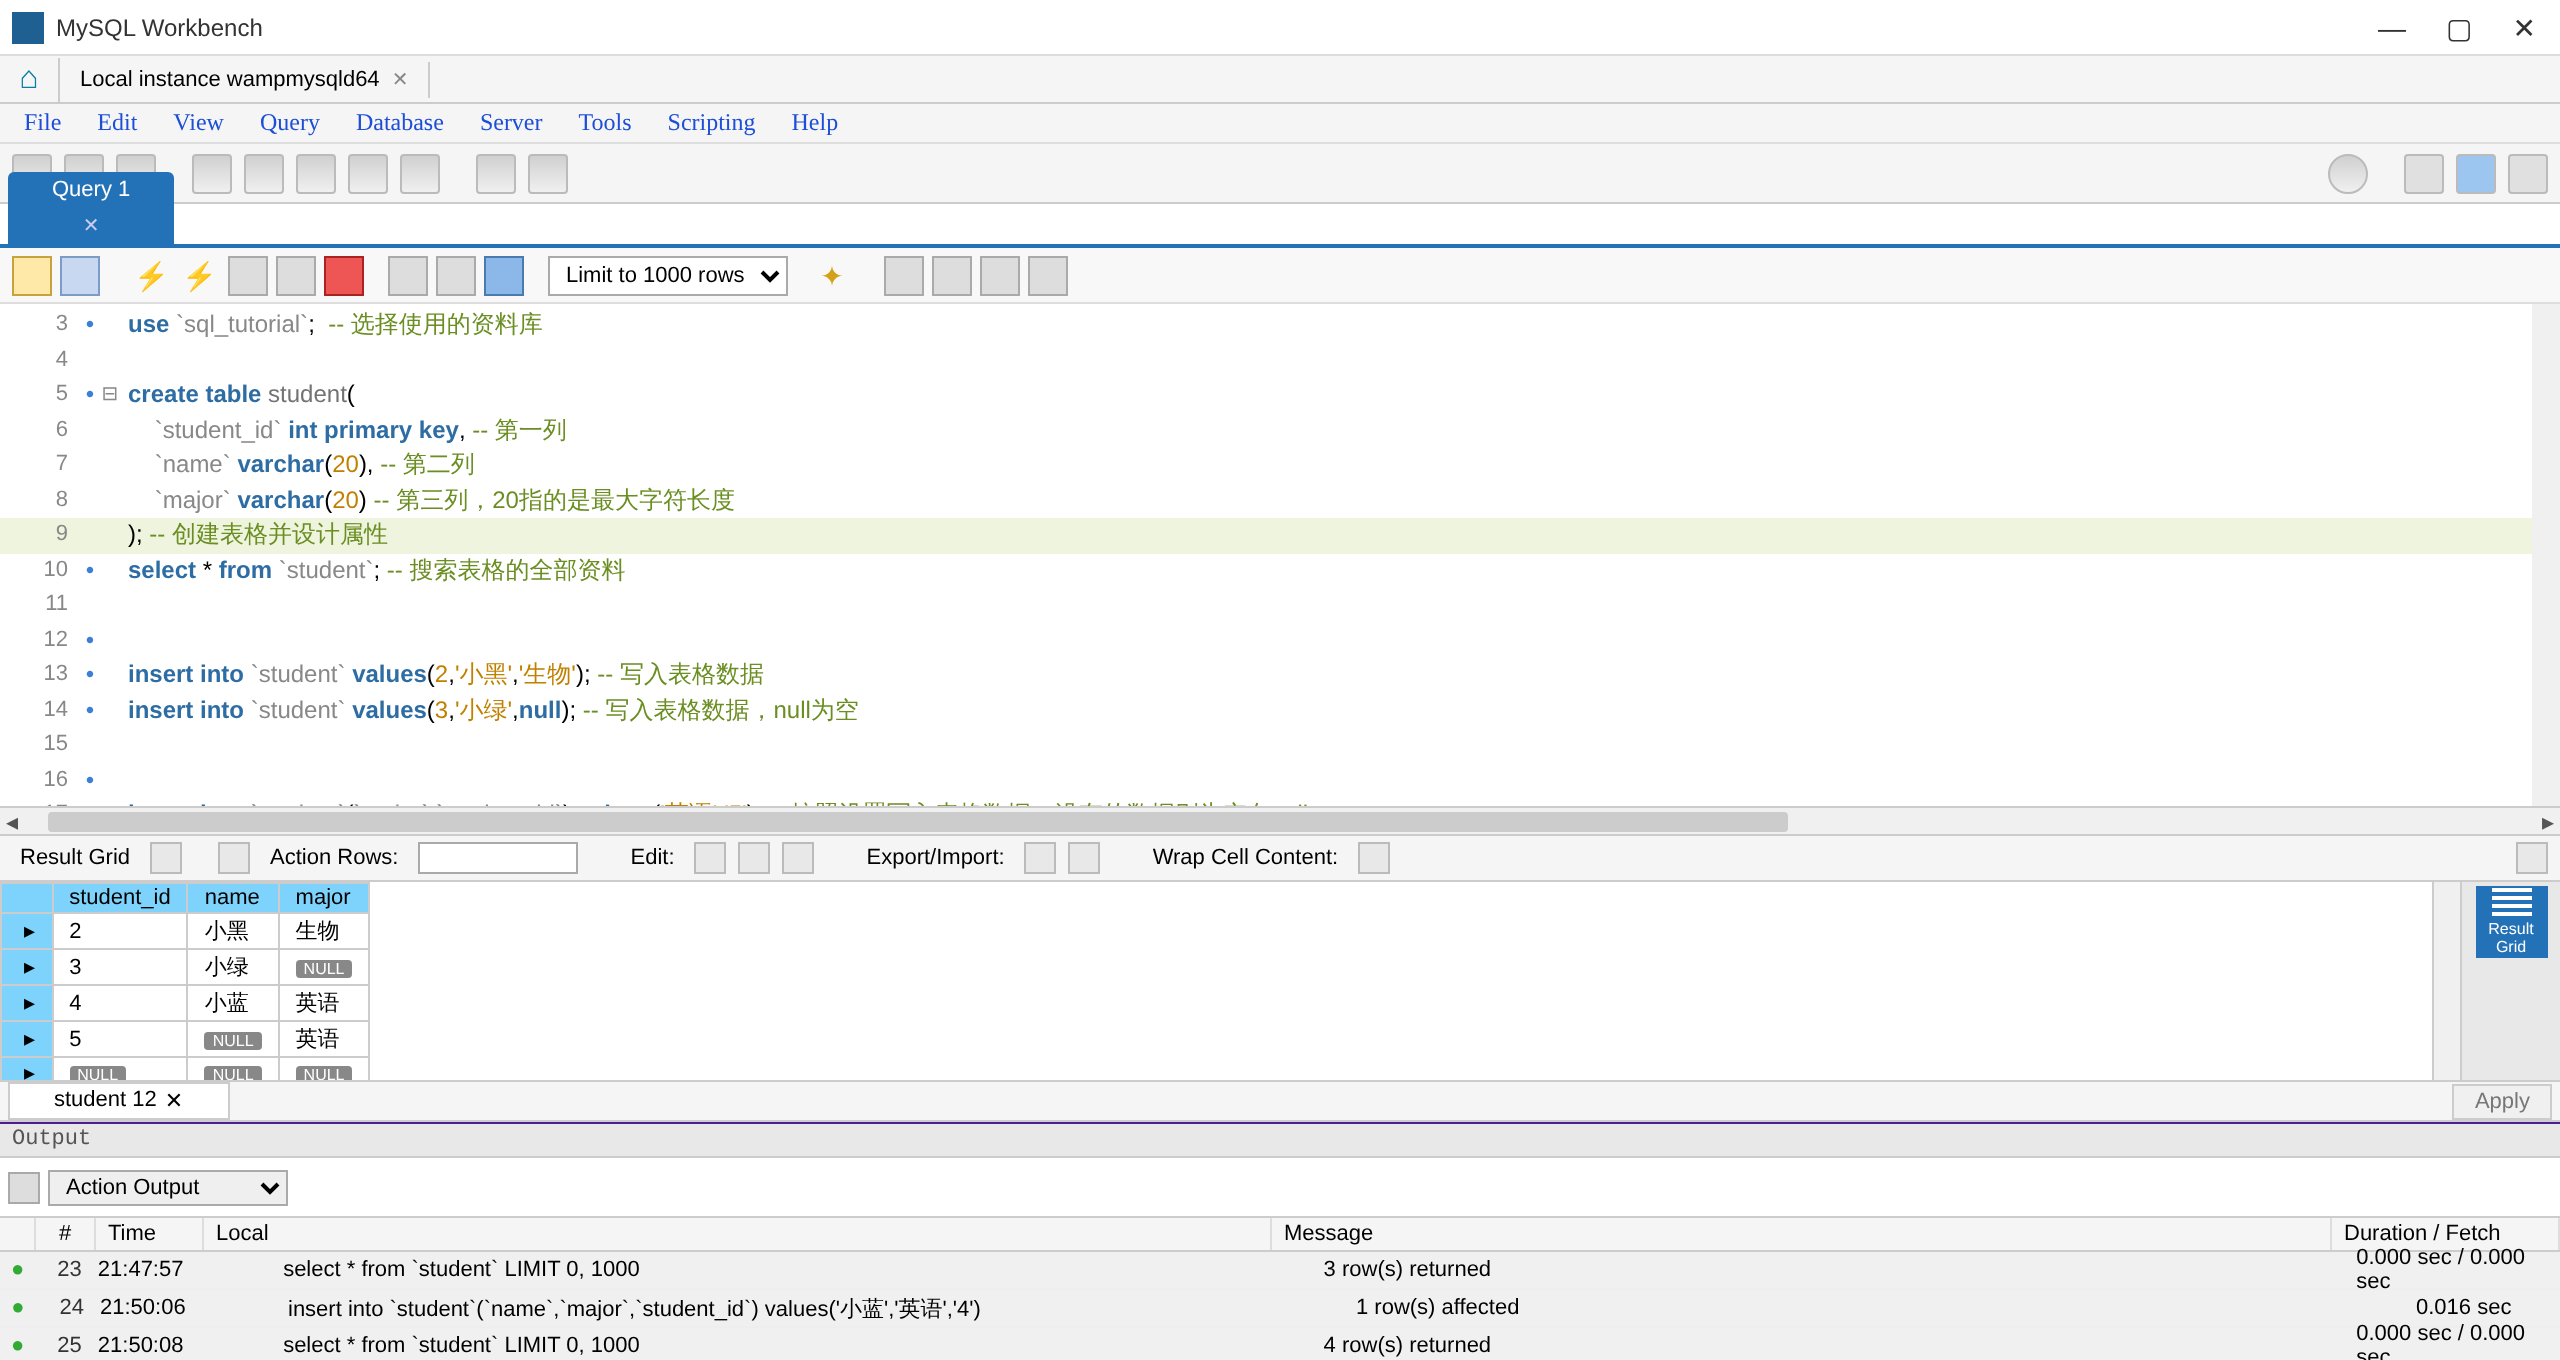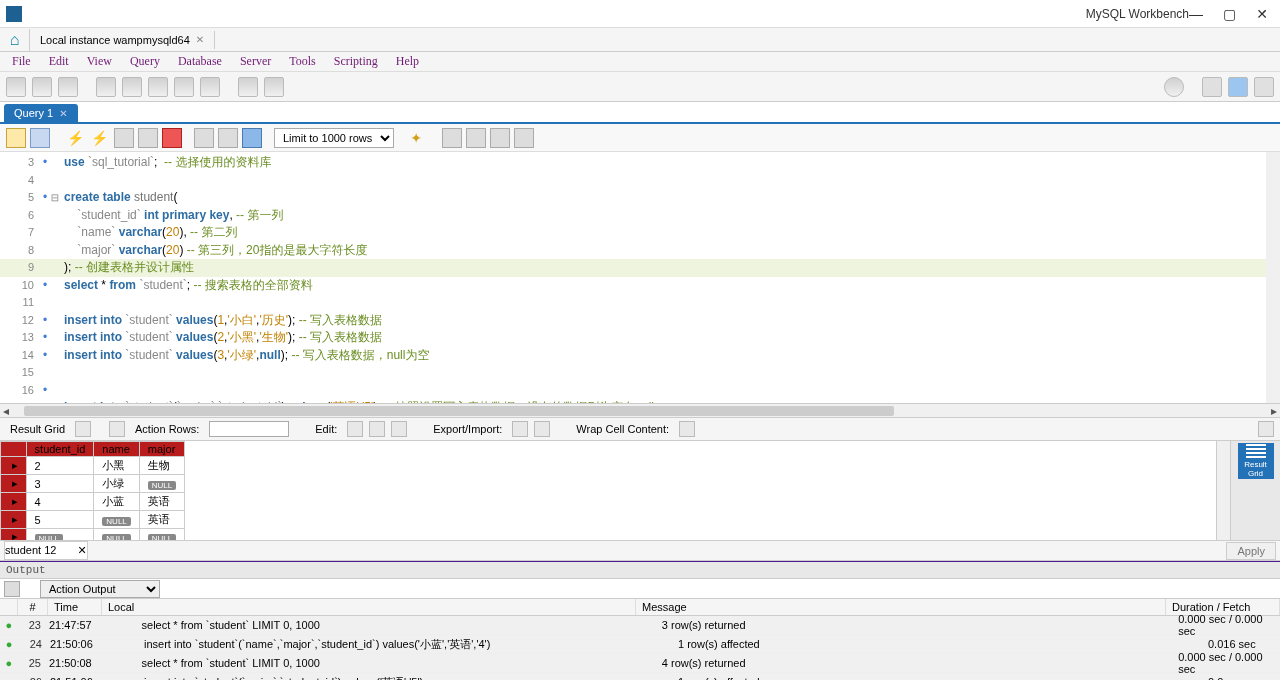--- a/index.html
+++ b/index.html
@@ -1,33 +1,33 @@
 <!DOCTYPE html>
 <html><head>
 <meta charset="utf-8">
 <style>
   * { margin: 0; padding: 0; box-sizing: border-box; font-family: "Segoe UI", Tahoma, sans-serif; }
   body { width: 1280px; height: 680px; background: #f0f0f0; overflow: hidden; font-size: 12px; }
-  .titlebar { height: 28px; background: #fff; display: flex; align-items: center; padding: 12px 6px; border-bottom: 1px solid #ddd; text-align: right; }
+  .titlebar { height: 28px; background: #fff; display: flex; align-items: center; padding: 12px 6px; border-bottom: 1px solid #ddd; }
   .titlebar .app-icon { width: 16px; height: 16px; background: #1e6091; margin-right: 6px; }
   .titlebar .title { flex: 1; font-size: 12px; color: #333; }
   .titlebar .winbtns { display: flex; gap: 20px; margin-right: 6px; }
   .titlebar .winbtns span { font-size: 14px; color: #333; cursor: default; }
   .connection-tabs { height: 24px; background: #f5f5f5; display: flex; align-items: center; border-bottom: 1px solid #ccc; }
   .home-icon { width: 30px; height: 22px; display: flex; align-items: center; justify-content: center; font-size: 16px; color: #0a7ea4; border-right: 1px solid #ccc; }
   .conn-tab { padding: 3px 10px; background: #f5f5f5; border-right: 1px solid #ccc; font-size: 11px; display: flex; align-items: center; gap: 6px; }
   .conn-tab .close { font-size: 10px; color: #888; }
   .menubar { height: 20px; background: #f5f5f5; display: flex; align-items: center; padding: 0 4px; gap: 2px; border-bottom: 1px solid #ddd; }
-  .menubar span { font-size: 12px; padding: 2px 8px; color: #701a75; font-family: Tahoma; }
+  .menubar span { font-size: 12px; padding: 2px 8px; color: #1d4ed8; font-family: Tahoma; }
   .main-toolbar { height: 30px; background: #f5f5f5; display: flex; align-items: center; padding: 0 6px; gap: 6px; border-bottom: 1px solid #ccc; }
   .tb-icon { width: 20px; height: 20px; background: #e0e0e0; border: 1px solid #bbb; border-radius: 2px; }
   .tb-icon.db { background: linear-gradient(#d0d0d0, #f0f0f0); }
   .main-toolbar .spacer { flex: 1; }
   .query-tabs { height: 22px; background: #fff; display: flex; align-items: flex-end; border-bottom: 2px solid #2372b8; }
-  .query-tab { background: #2372b8; color: #fff; padding: 3px 10px; font-size: 11px; display: flex; align-items: center; gap: 6px; border-top-left-radius: 3px; border-top-right-radius: 3px; margin-left: 4px; }
+  .query-tab { background: #2372b8; color: #fff; padding: 3px 22px; font-size: 11px; display: flex; align-items: center; gap: 6px; border-top-left-radius: 3px; border-top-right-radius: 3px; margin-left: 4px; flex-direction: column; }
   .query-tab .close { color: #cce; font-size: 10px; }
   .editor-toolbar { height: 28px; background: #f8f8f8; border-bottom: 1px solid #ddd; display: flex; align-items: center; padding: 0 6px; gap: 4px; }
   .etb-icon { width: 20px; height: 20px; display:flex; align-items:center; justify-content:center; font-size:11px; }
   .etb-icon.open { background: #ffe9a8; border: 1px solid #c8a23d; }
   .etb-icon.save { background: #c8d8f0; border: 1px solid #7a9cc6; }
   .etb-icon.flash { color: #d4a017; font-size: 14px; }
   .etb-icon.red { background: #e55; border: 1px solid #a22; }
   .etb-icon.grey { background: #ddd; border: 1px solid #aaa; }
   .etb-icon.blue { background: #8bb8e8; border: 1px solid #4a7bb0; }
   .limit-select { font-size: 11px; padding: 2px 4px; border: 1px solid #aaa; background: #fff; min-width: 100px; }
@@ -49,30 +49,30 @@
   .scroll-h .thumb { margin-left: 12px; width: 870px; height: 10px; background: #ccc; border-radius: 2px; }
   .scroll-h .arrow { width: 12px; text-align: center; color: #555; }
   .result-toolbar { height: 24px; background: #f5f5f5; border-top: 1px solid #ccc; border-bottom: 1px solid #ccc; display: flex; align-items: center; padding: 0 6px; gap: 6px; font-size: 11px; }
   .result-toolbar .label { padding: 0 4px; }
   .result-toolbar input { font-size: 11px; width: 80px; height: 16px; border: 1px solid #aaa; }
   .result-toolbar .mini { width: 16px; height: 16px; background: #e8e8e8; border: 1px solid #bbb; }
   .result-area { display: flex; height: 100px; background: #fff; border-bottom: 1px solid #ccc; }
   .result-grid-wrap { flex: 1; overflow: hidden; }
   table.result-grid { border-collapse: collapse; font-size: 11px; }
   table.result-grid th, table.result-grid td { border: 1px solid #ccc; padding: 1px 8px; text-align: left; height: 15px; }
-  table.result-grid th { background: #b91c1c; font-weight: normal; }
+  table.result-grid th { background: #7dd3fc; font-weight: normal; }
   .null-badge { background: #888; color: #fff; font-size: 8px; padding: 0 4px; border-radius: 2px; }
   .result-side { width: 50px; background: #e8e8e8; border-left: 1px solid #ccc; display: flex; flex-direction: column; align-items: center; padding-top: 2px; }
   .result-side .big { width: 36px; height: 36px; background: #2372b8; color: #fff; font-size: 8px; display: flex; flex-direction: column; align-items: center; justify-content: center; text-align: center; }
   .result-side .big .grid { width: 20px; height: 14px; background: repeating-linear-gradient(#fff,#fff 2px,#2372b8 2px,#2372b8 4px); margin-bottom: 2px; }
   .result-tab-bar { height: 20px; background: #f5f5f5; border-bottom: 1px solid #ccc; display: flex; align-items: center; padding: 0 4px; font-size: 11px; }
-  .result-tab-bar .tab { padding: 2px 0; border: 1px solid #ccc; background: #fff; display: flex; gap: 21px; }
+  .result-tab-bar .tab { padding: 2px 22px; border: 1px solid #ccc; background: #fff; display: flex; gap: 4px; }
   .result-tab-bar .apply { margin-left: auto; padding: 2px 10px; border: 1px solid #ccc; background: #f0f0f0; color:#777; }
   .output-header { height: 18px; background: #e8e8e8; border-top: 1px solid #4c1d95; border-bottom: 1px solid #ccc; padding: 2px 6px; font-size: 11px; color: #555; font-family: Liberation Mono, monospace; }
-  .output-controls { height: 20px; background: #fff; border-bottom: 1px solid #ccc; display: flex; align-items: center; padding: 0 4px; gap: 20px; }
+  .output-controls { height: 30px; background: #fff; border-bottom: 1px solid #ccc; display: flex; align-items: center; padding: 0 4px; gap: 4px; }
   .output-controls select { font-size: 11px; border: 1px solid #aaa; padding: 1px 4px; width: 120px; }
   .output-head { display: flex; background: #f5f5f5; border-bottom: 1px solid #ccc; font-size: 11px; }
   .output-head div { padding: 2px 6px; border-right: 1px solid #ddd; }
   .output-rows { font-size: 11px; }
   .output-row { display: flex; align-items: center; height: 19px; border-bottom: 1px solid #eee; }
   .output-row .status { width: 18px; text-align: center; color: #3a3; }
   .output-row .num { width: 30px; text-align: right; padding-right: 6px; color:#333; }
   .output-row .time { width: 54px; padding-left: 2px; }
   .output-row .action { width: 534px; padding-left: 2px; overflow: hidden; white-space: nowrap; margin-left: 40px; }
   .output-row .msg { width: 530px; padding-left: 2px; }
@@ -225,21 +225,20 @@
       <div class="line">
         <span class="gutter">11</span>
         <span class="dot"></span>
         <span class="fold"></span>
         <span class="code"></span>
       </div>
       <div class="line">
         <span class="gutter">12</span>
         <span class="dot">•</span>
         <span class="fold"></span>
-        <span class="code"><span class="kw">insert into</span> <span class="ident">`student`</span> <span class="kw">values</span>(<span class="num">1</span>,<span class="str">'小白'</span>,<span class="str">'历史'</span>); <span class="cmt">-- 写入表格数据</span></span>
       </div>
       <div class="line">
         <span class="gutter">13</span>
         <span class="dot">•</span>
         <span class="fold"></span>
         <span class="code"><span class="kw">insert into</span> <span class="ident">`student`</span> <span class="kw">values</span>(<span class="num">2</span>,<span class="str">'小黑'</span>,<span class="str">'生物'</span>); <span class="cmt">-- 写入表格数据</span></span>
       </div>
       <div class="line">
         <span class="gutter">14</span>
         <span class="dot">•</span>

